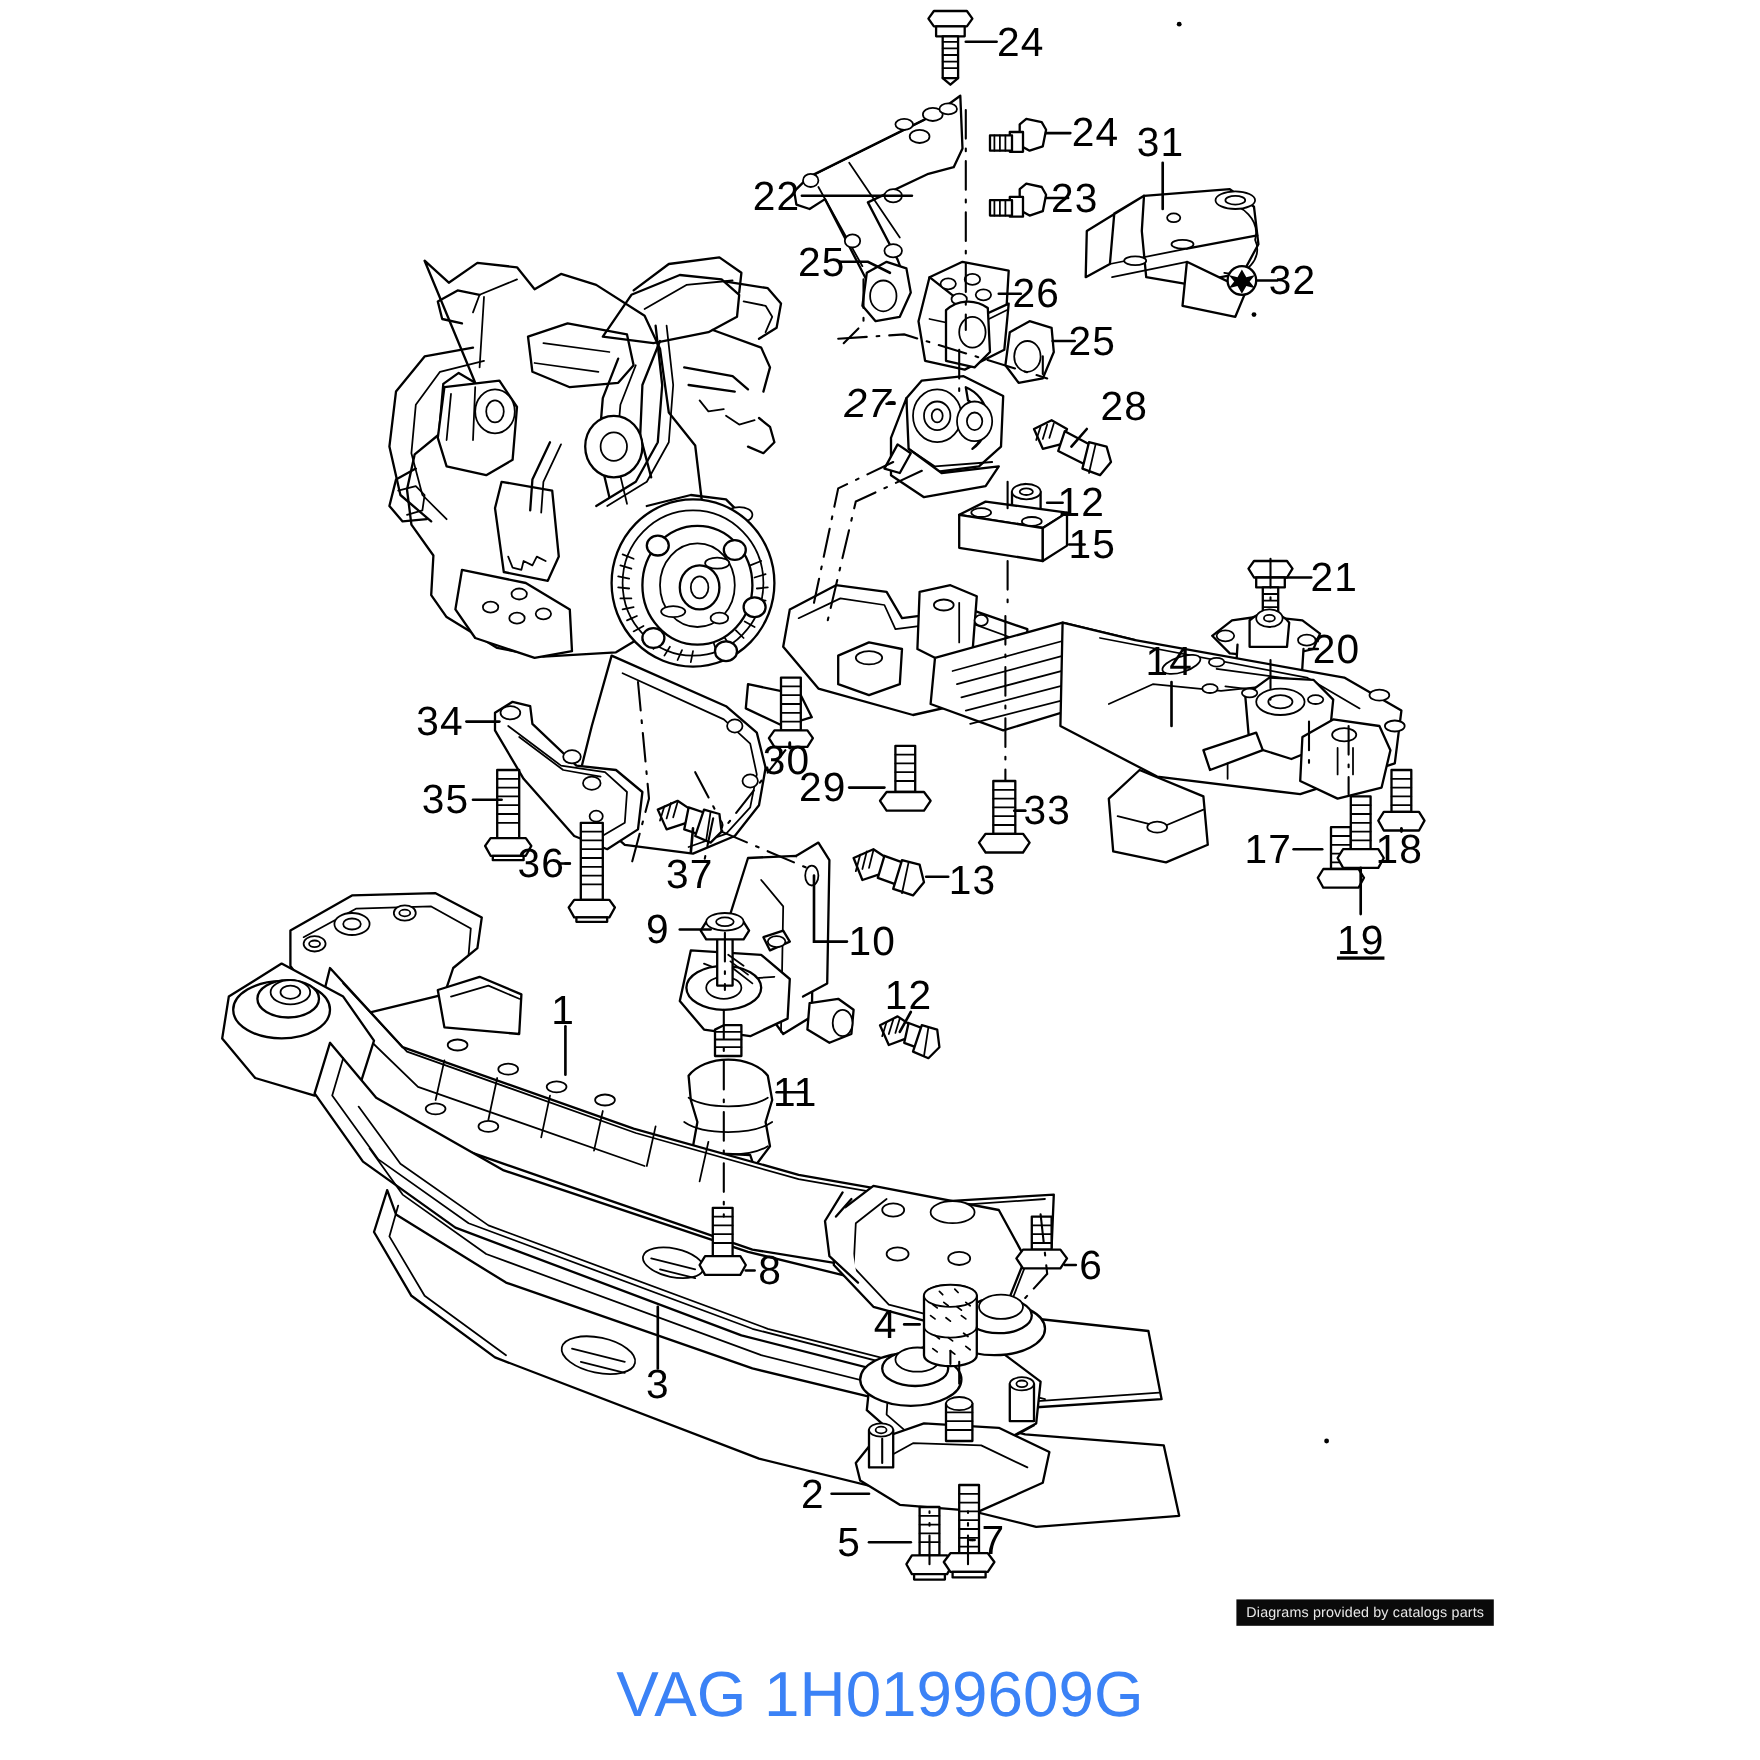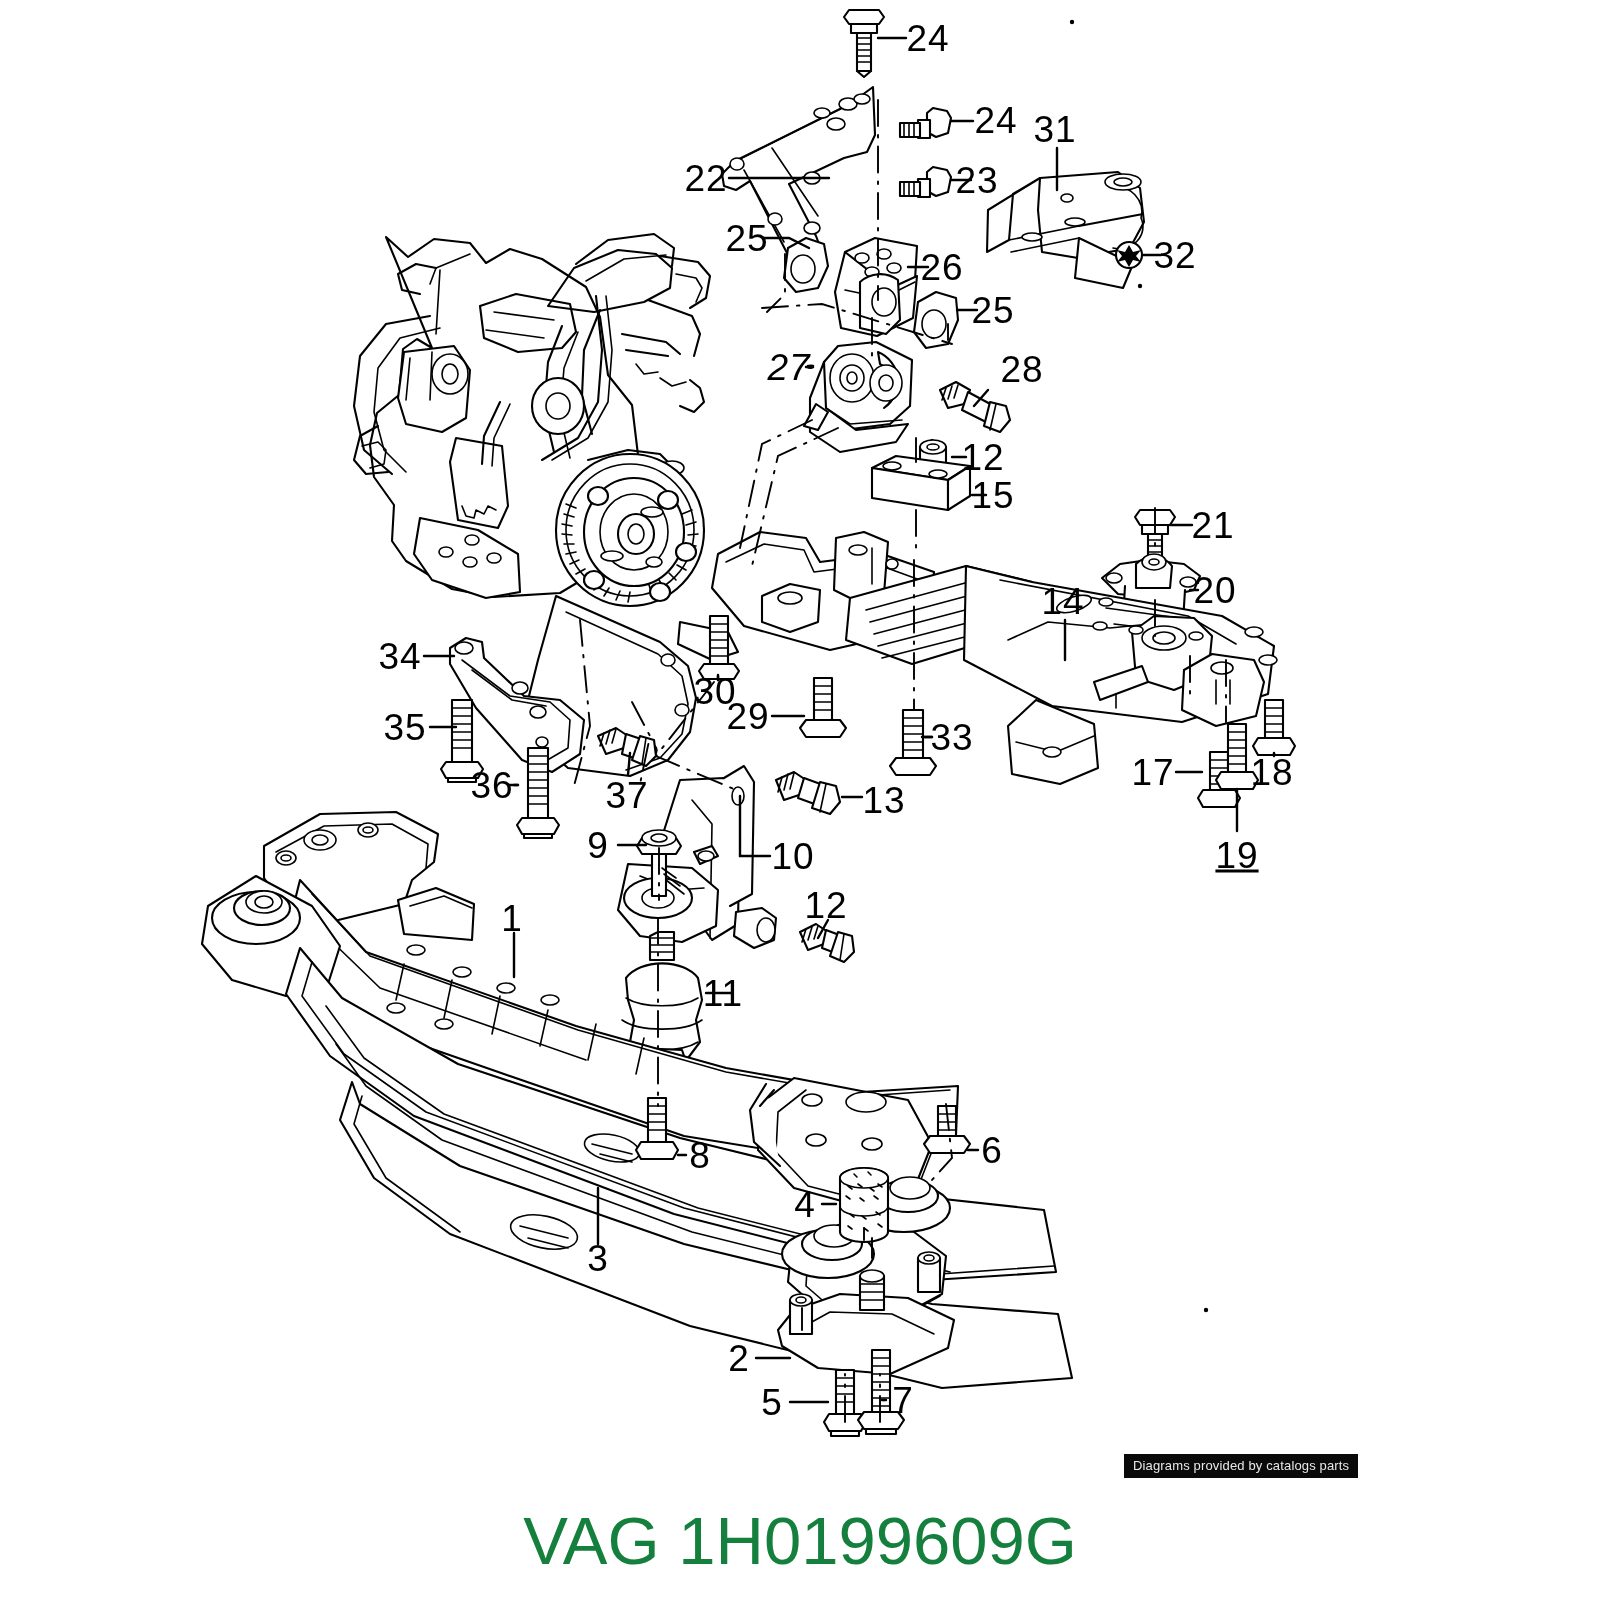--- a/index.html
+++ b/index.html
@@ -3,21 +3,21 @@
 <meta charset="utf-8">
 <style>
   html,body{margin:0;padding:0;background:#ffffff;}
   body{width:1600px;height:1600px;font-family:"Liberation Sans",sans-serif;overflow:hidden;}
   #stage{position:relative;width:1600px;height:1600px;background:#fff;border-radius:12px;}
   #artboard{position:absolute;left:0;top:0;width:1600px;height:1460px;}
   .callout{position:absolute;font-family:"Liberation Sans",sans-serif;font-size:37px;color:#000;
            letter-spacing:1px;white-space:nowrap;line-height:1;transform:translate(-50%,-50%);}
   #title-bar{position:absolute;left:0;top:1480px;width:1600px;height:120px;
              display:flex;align-items:center;justify-content:center;}
-  #title-text{font-family:"Liberation Sans",sans-serif;font-size:67px;color:#15803d;
+  #title-text{font-family:"Liberation Sans",sans-serif;font-size:58px;color:#3b82f6;
               letter-spacing:0px;white-space:nowrap;}
   #watermark{position:absolute;left:1124px;top:1416px;background:#0a0a0a;color:#e8e8e8;
              font-size:13px;padding:4px 9px 5px 9px;white-space:nowrap;letter-spacing:.15px;margin-top:38px;}
   svg{display:block;}
   .ln{fill:none;stroke:#000;stroke-width:2.1;stroke-linecap:round;stroke-linejoin:round;}
   .lnf{fill:#fff;stroke:#000;stroke-width:2.1;stroke-linecap:round;stroke-linejoin:round;}
   .thin{fill:none;stroke:#000;stroke-width:1.6;stroke-linecap:round;stroke-linejoin:round;}
   .thinf{fill:#fff;stroke:#000;stroke-width:1.6;stroke-linecap:round;stroke-linejoin:round;}
   .lead{fill:none;stroke:#000;stroke-width:2.4;stroke-linecap:round;}
   .dash{fill:none;stroke:#000;stroke-width:1.9;stroke-linecap:round;

